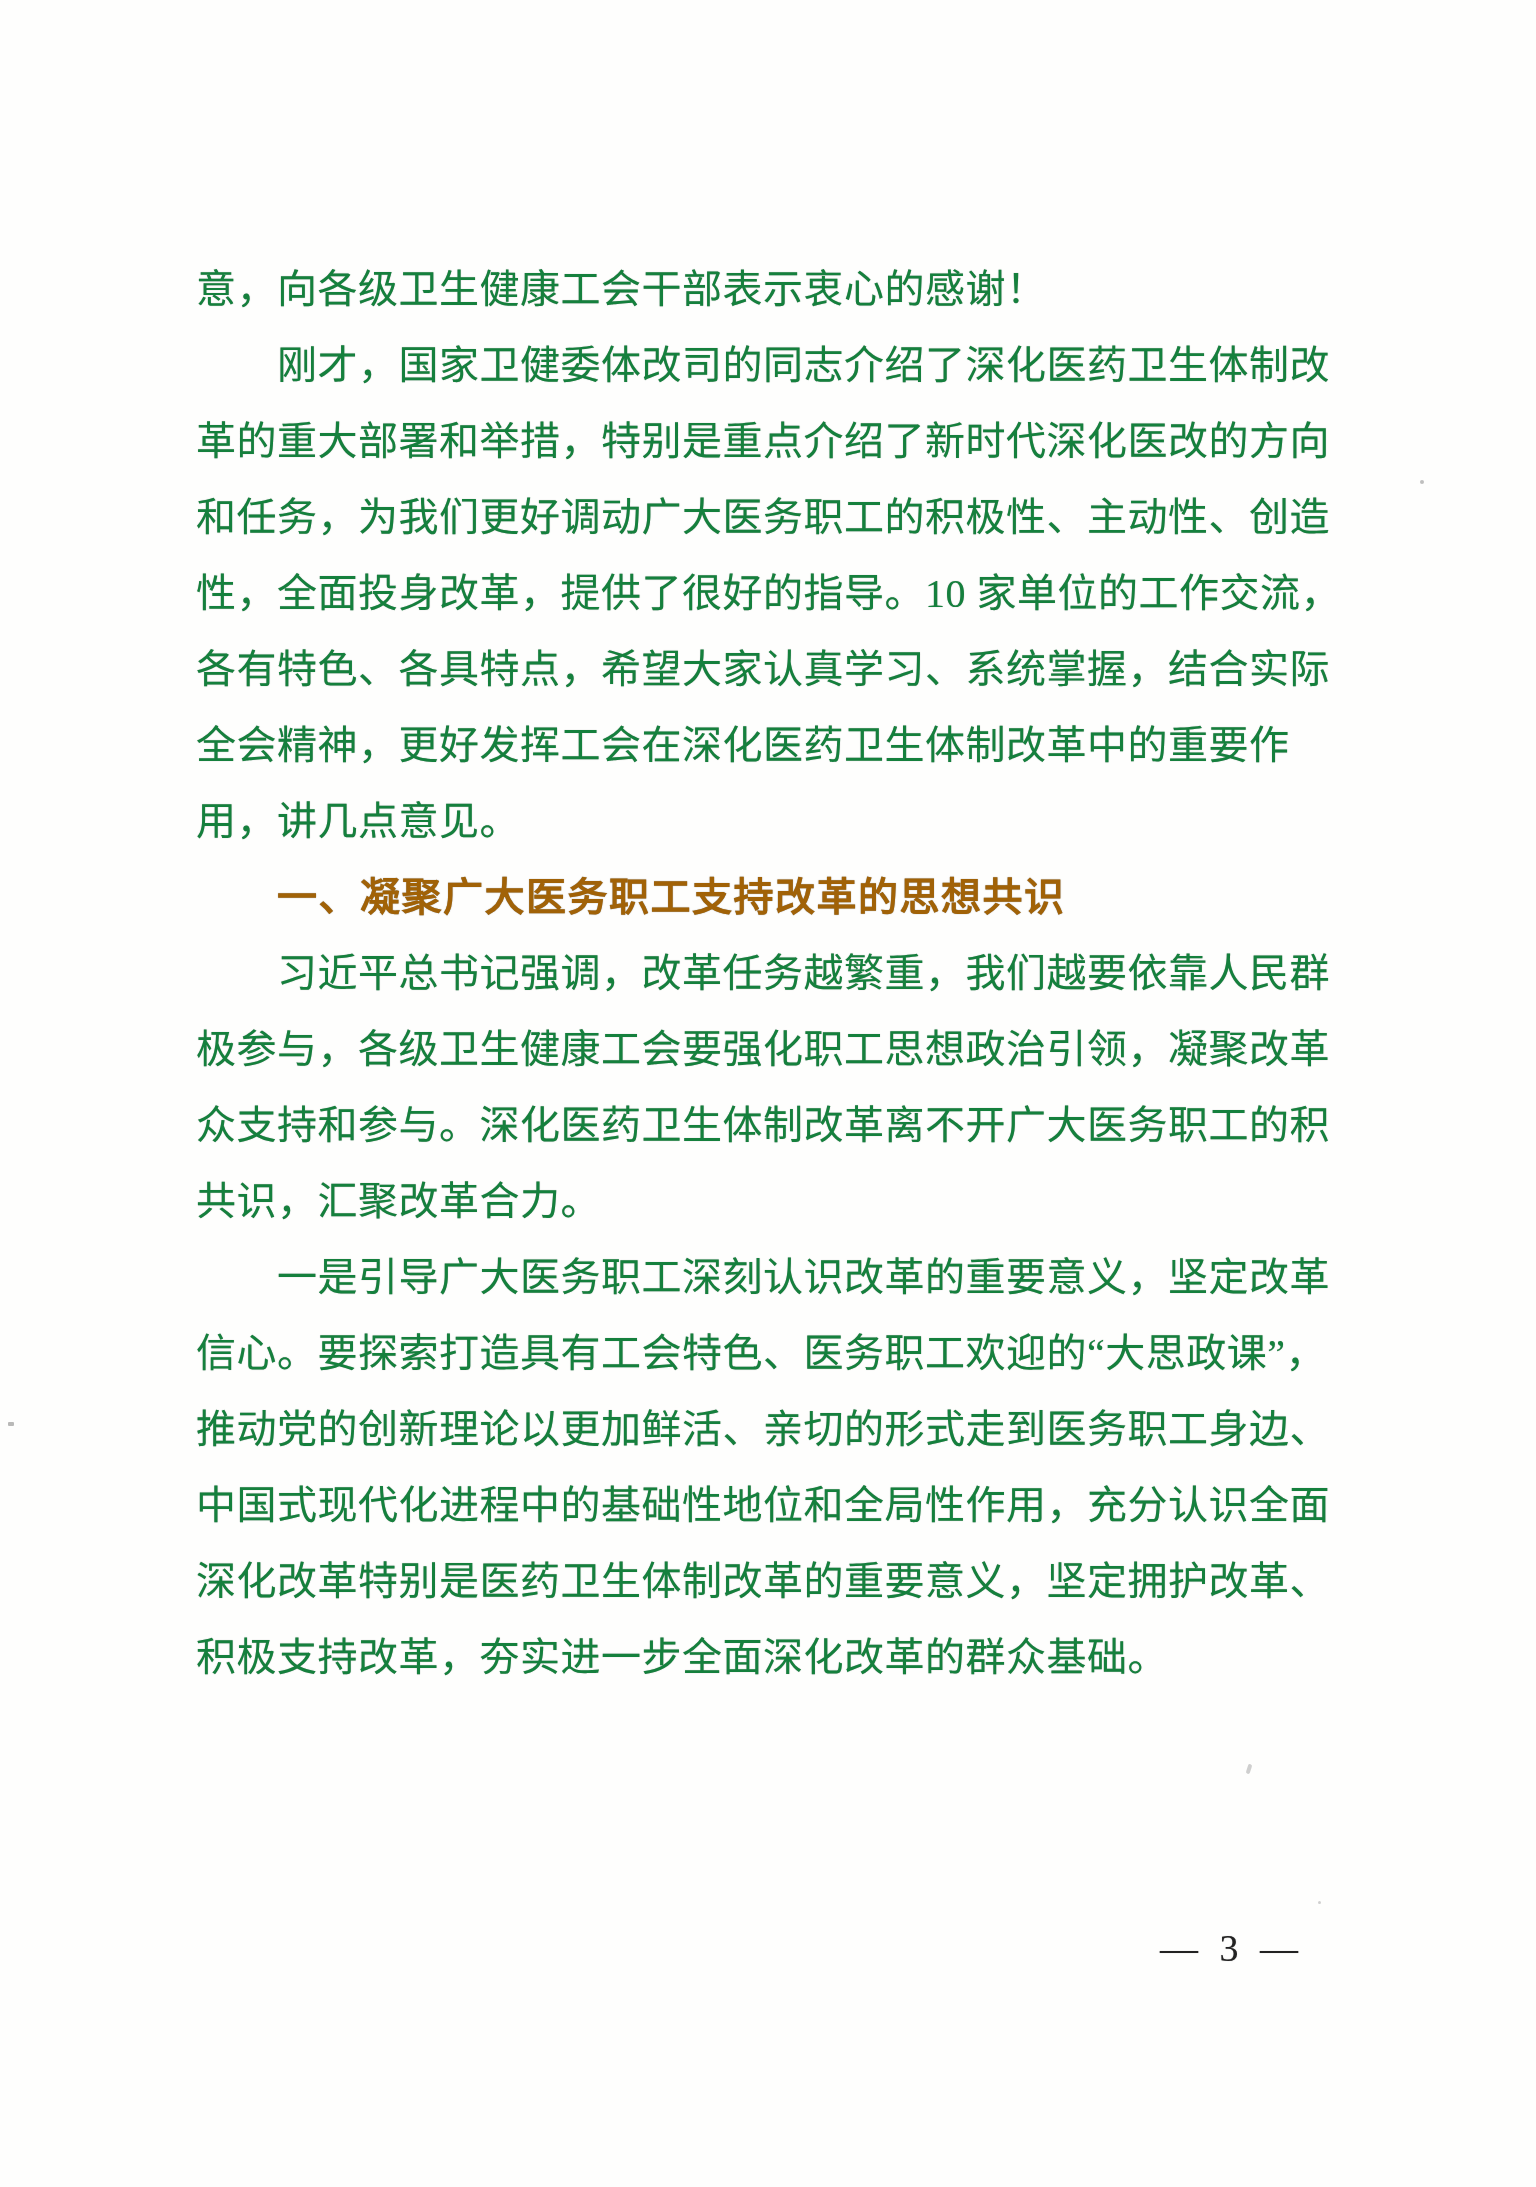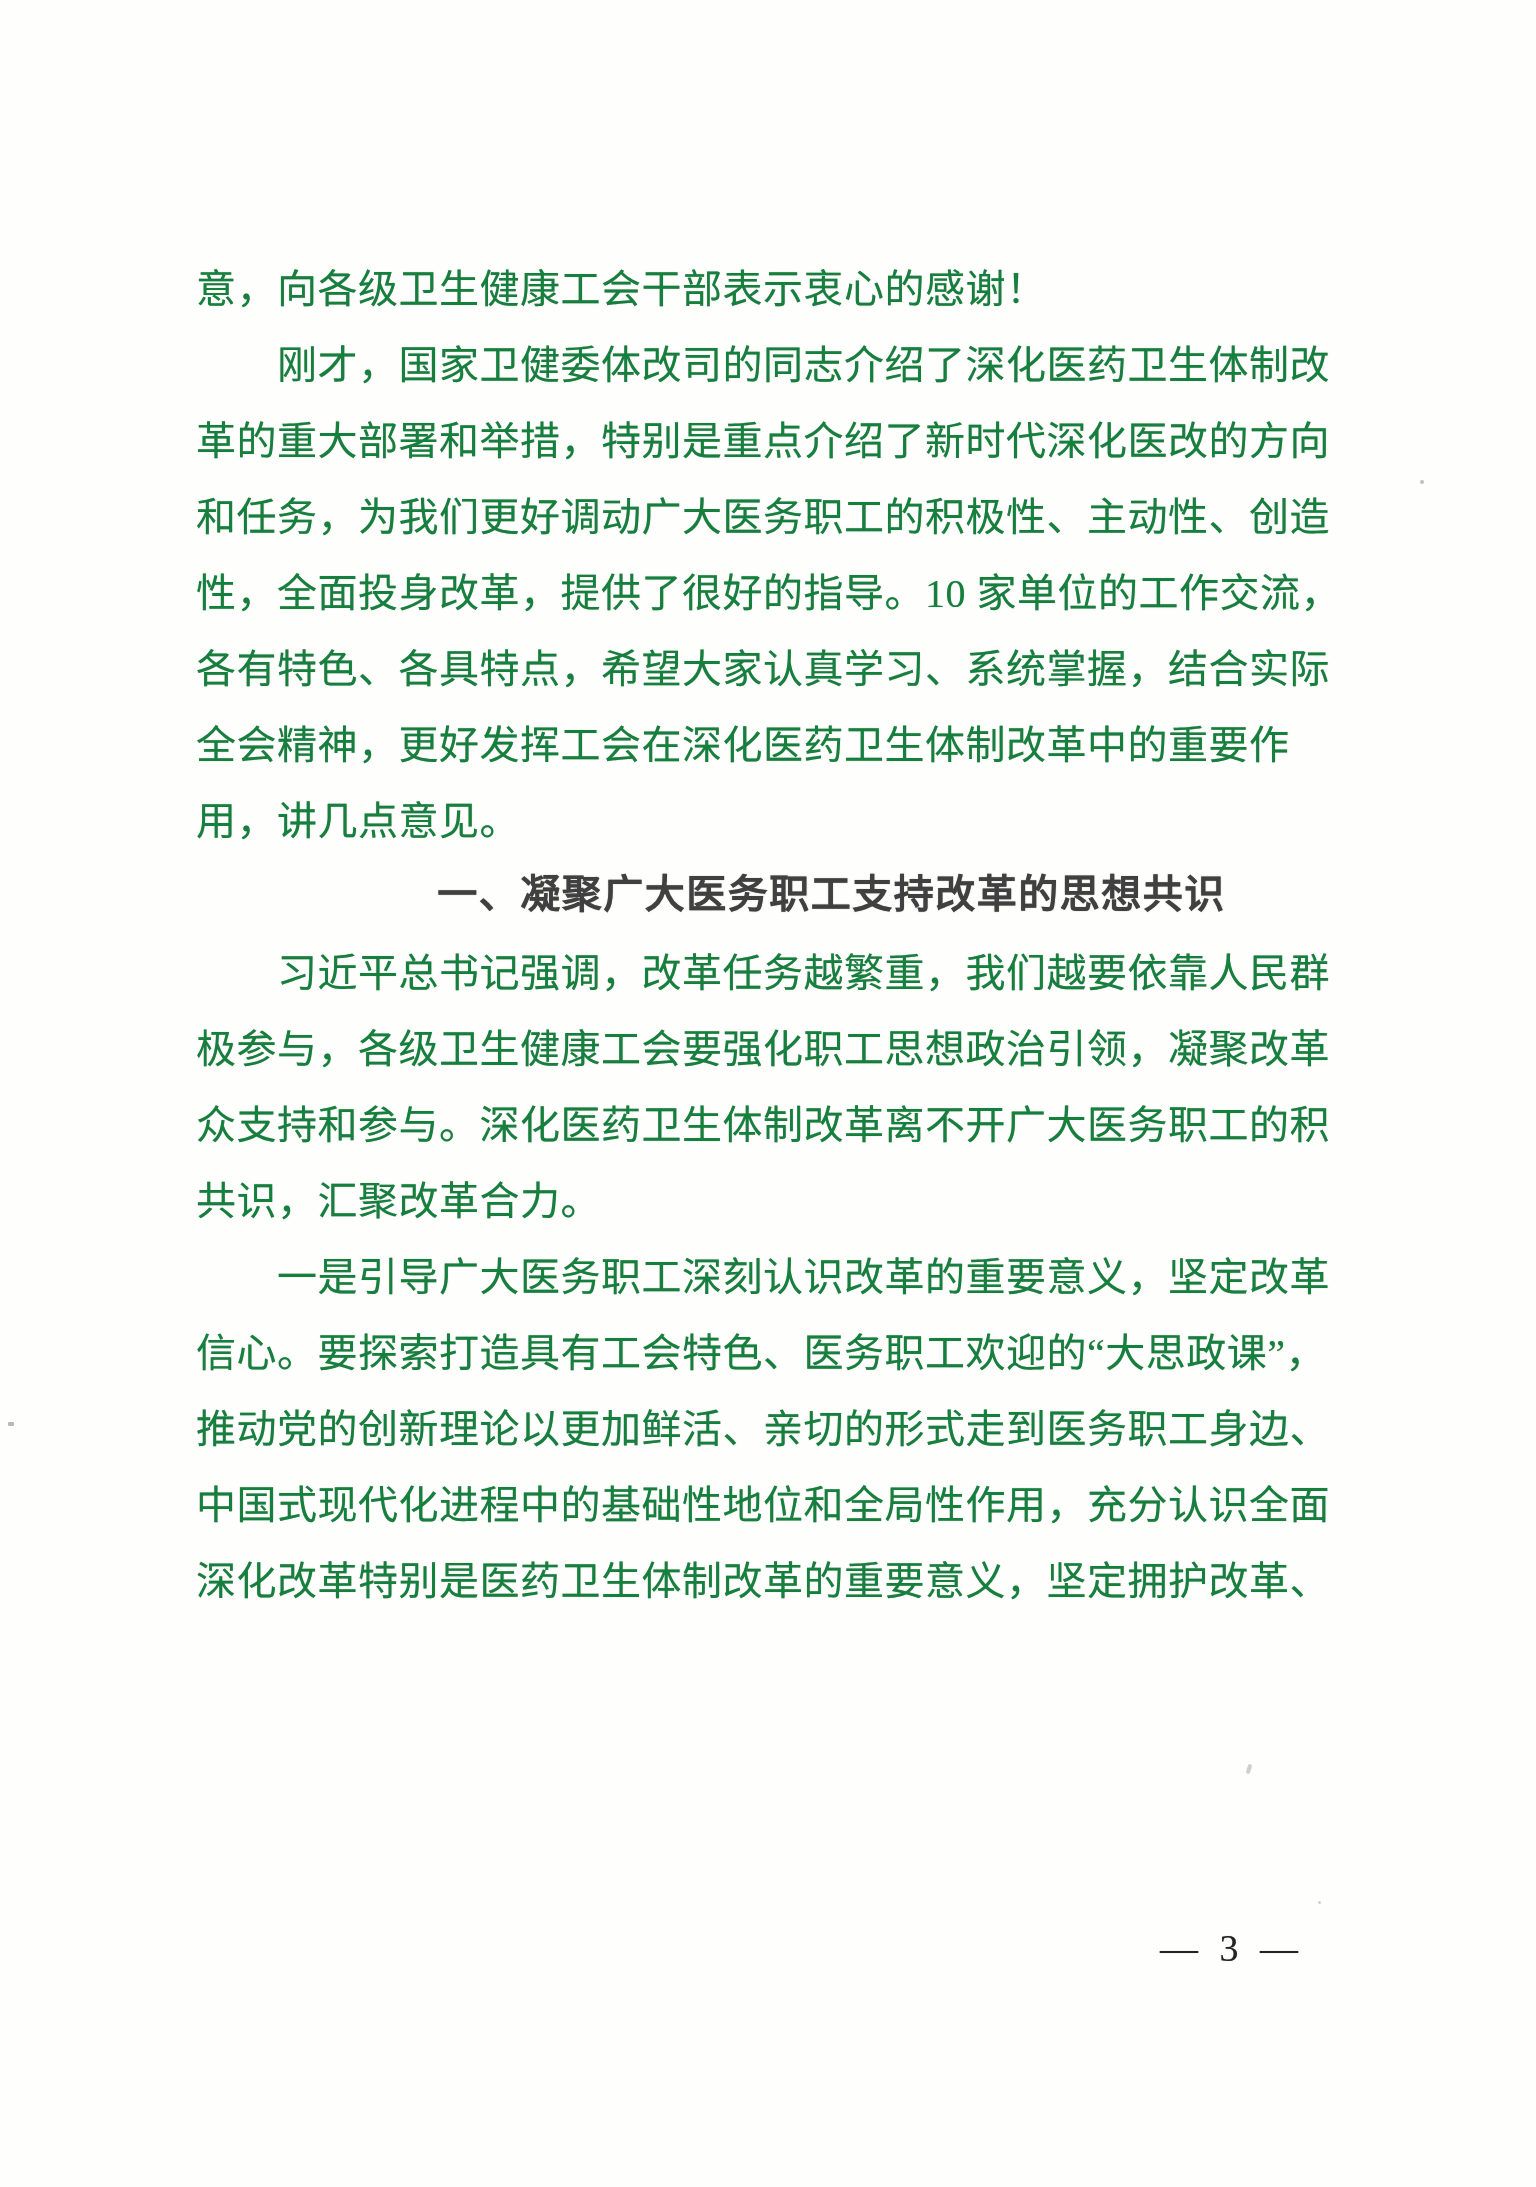--- a/index.html
+++ b/index.html
@@ -34,25 +34,24 @@
   .line.indent {
     text-indent: 81px;
   }
   .line.bold {
     font-weight: bold;
     color: #141414;
     text-shadow: 0 0 1px rgba(20,20,20,0.45);
   }
   .line.heading {
     font-weight: bold;
-    font-family: Liberation Mono, monospace;
-    color: #404040;
+    font-family: Liberation Serif, serif;
+    color: #a16207;
     letter-spacing: 1.5px;
     text-shadow: 0 0 1px rgba(17,17,17,0.5);
-    text-align: center;
   }
   .page-number {
     position: absolute;
     left: 1160px;
     top: 1926px;
     font-size: 38px;
     letter-spacing: 6px;
     color: #222222;
     white-space: nowrap;
     text-shadow: 0 0 1px rgba(34,34,34,0.35);
@@ -84,20 +83,21 @@
       <div class="line indent bold heading">一、凝聚广大医务职工支持改革的思想共识</div>
       <div class="line indent">习近平总书记强调，改革任务越繁重，我们越要依靠人民群</div>
       <div class="line">极参与，各级卫生健康工会要强化职工思想政治引领，凝聚改革</div>
       <div class="line">众支持和参与。深化医药卫生体制改革离不开广大医务职工的积</div>
       <div class="line">共识，汇聚改革合力。</div>
       <div class="line indent">一是引导广大医务职工深刻认识改革的重要意义，坚定改革</div>
       <div class="line">信心。要探索打造具有工会特色、医务职工欢迎的“大思政课”，</div>
       <div class="line">推动党的创新理论以更加鲜活、亲切的形式走到医务职工身边、</div>
       <div class="line">中国式现代化进程中的基础性地位和全局性作用，充分认识全面</div>
       <div class="line">深化改革特别是医药卫生体制改革的重要意义，坚定拥护改革、</div>
+      <div class="line">积极支持改革，夯实进一步全面深化改革的群众基础。</div>
     </div>
 
   <div class="page-number">— 3 —</div>
 
   <span class="speck s1"></span>
   <span class="speck s2"></span>
   <span class="speck s3"></span>
   <span class="speck s4"></span>
 </div>
 

